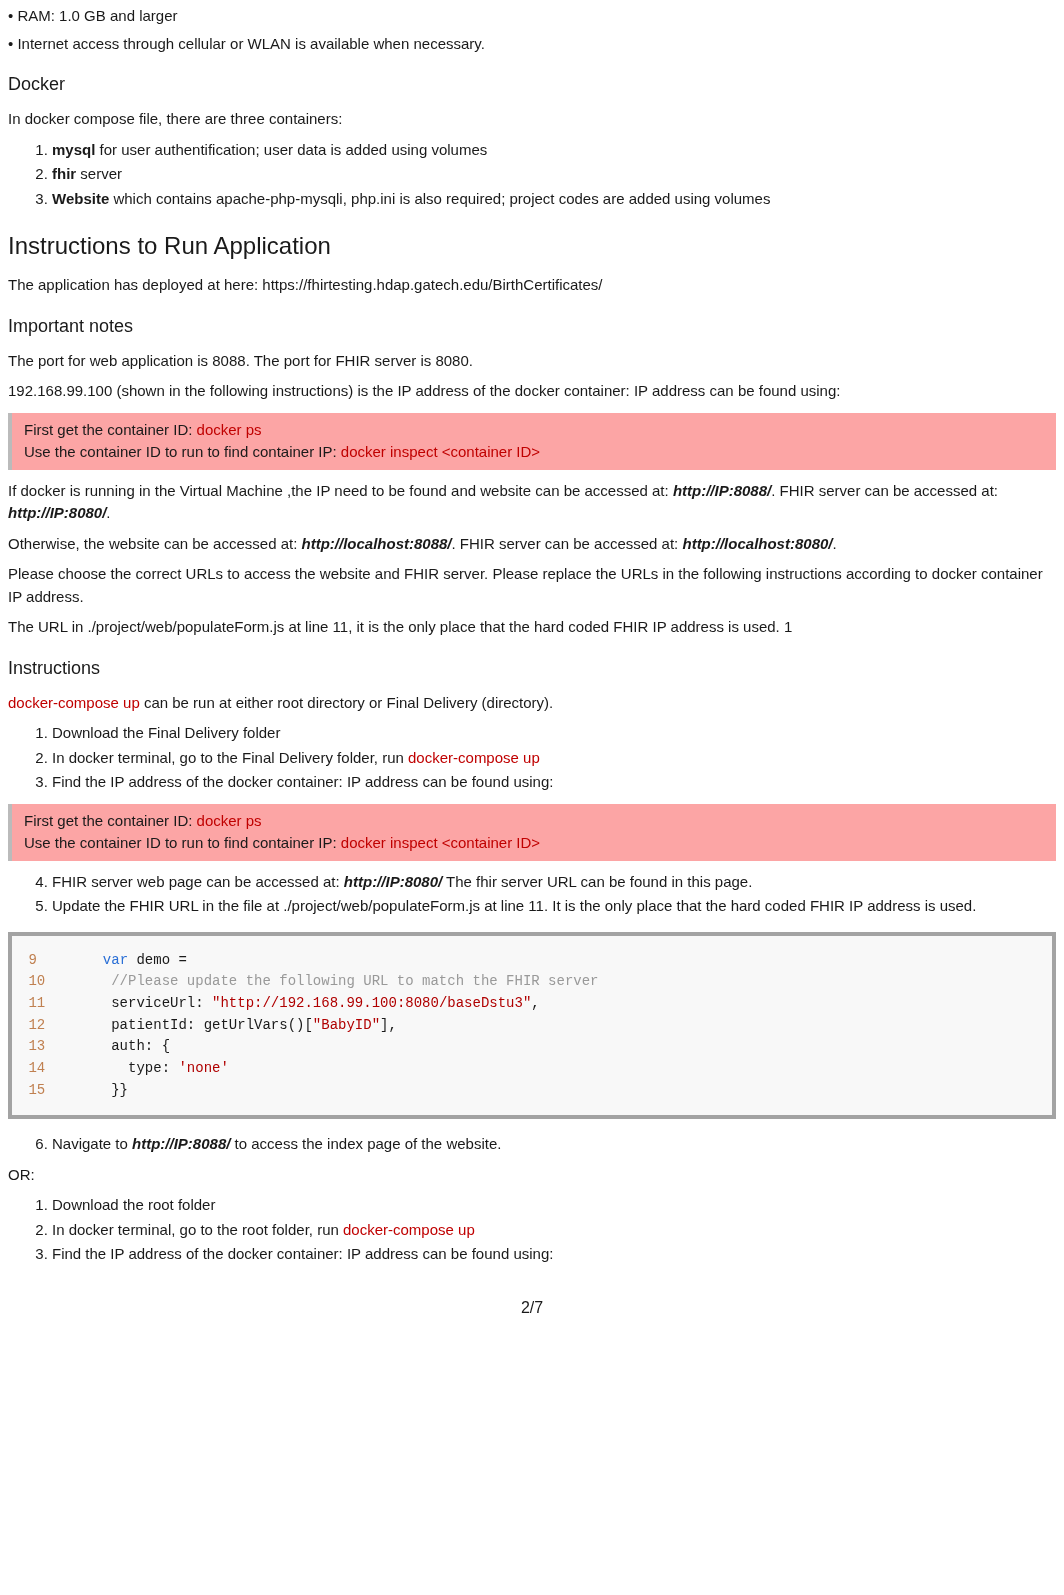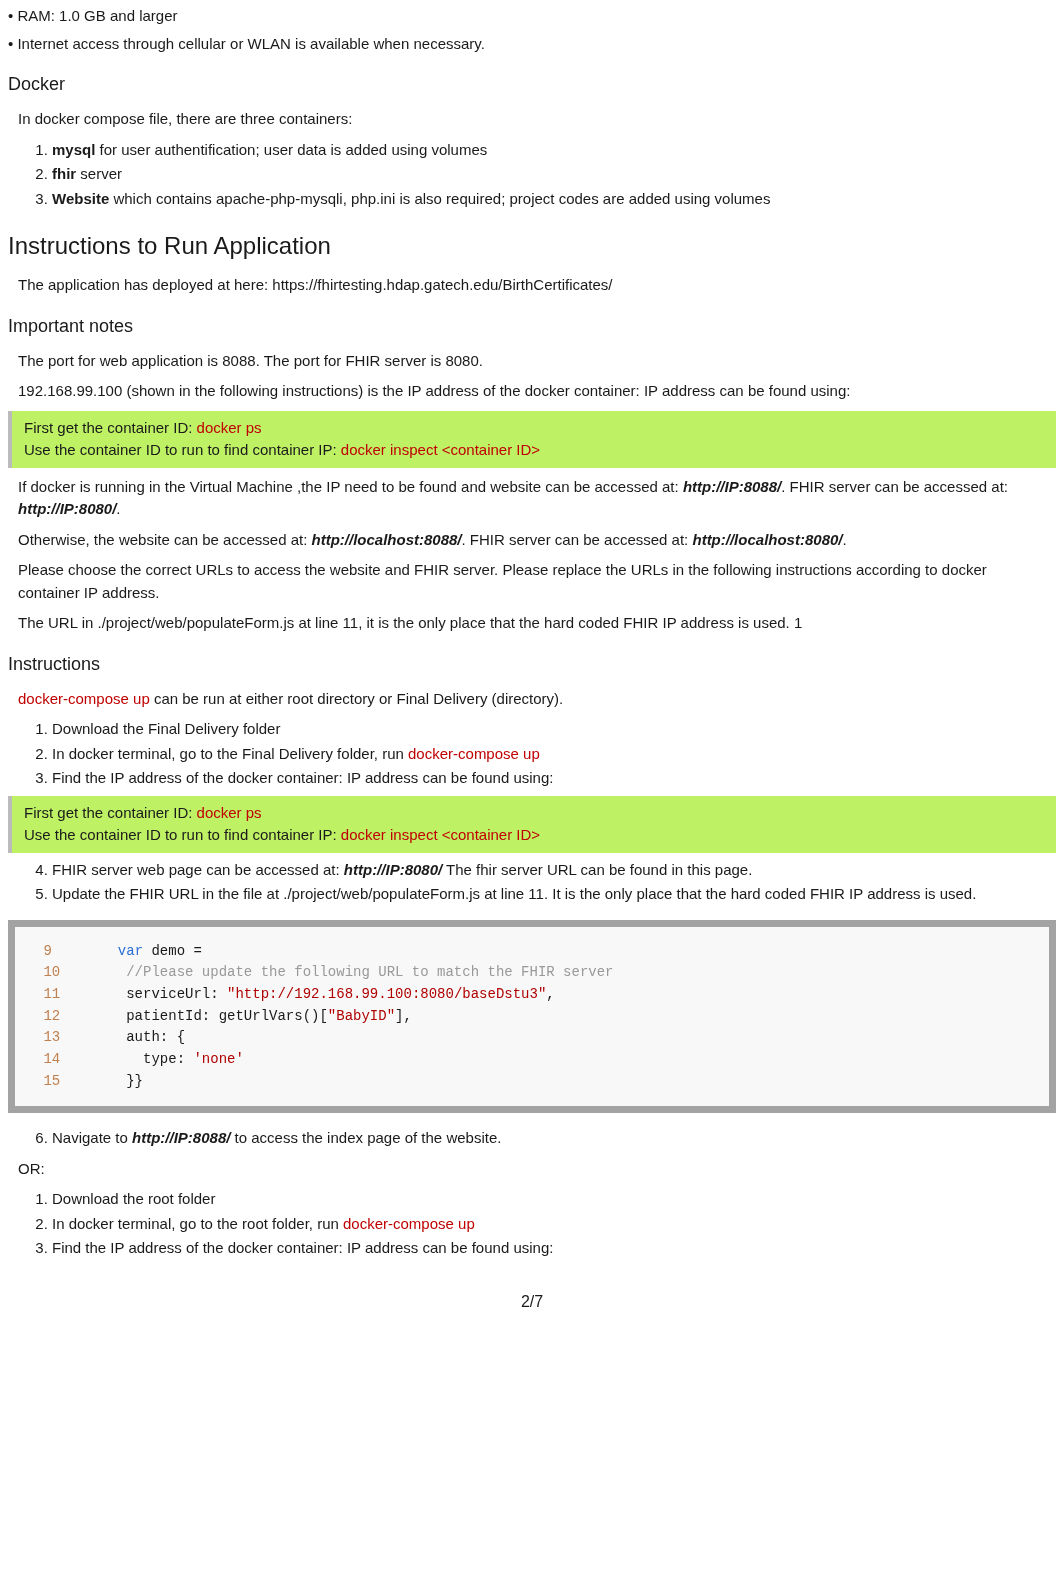--- a/index.html
+++ b/index.html
@@ -16,40 +16,40 @@
     h2 {
       font-size: 18px;
       font-weight: 400;
       margin: 16px 0 10px 0;
     }
     h1 {
       font-size: 24px;
       font-weight: 400;
       margin: 18px 0 10px 0;
     }
-    p { margin: 8px 10px; }
+    p { margin: 8px 0; }
     ol {
       margin: 6px 0;
       padding-left: 40px;
     }
     ol li { margin: 2px 4px; }
     .red { color: #c00000; }
     strong { font-weight: 700; }
     em { font-style: italic; font-weight: bold; }
     blockquote {
-      margin: 2px 0;
+      margin: 10px 0;
       padding: 6px 12px;
-      background: #bef264;
+      background: #fca5a5;
       border-left: 4px solid #bbb;
     }
     blockquote p { margin: 0; }
     pre.codeblock {
       background: #f8f8f8;
-      border: 7px solid #a3a3a3;
-      padding: 14px 20px;
+      border: 4px solid #a3a3a3;
+      padding: 14px 8px;
       font-family: Consolas, Monaco, "Courier New", monospace;
       font-size: 14px;
       line-height: 1.55;
       overflow-x: auto;
       white-space: pre;
       margin: 14px 0;
     }
     .ln { color: #c08050; display: inline-block; min-width: 24px; }
     .kw { color: #2a6fd6; }
     .str { color: #b00000; }

